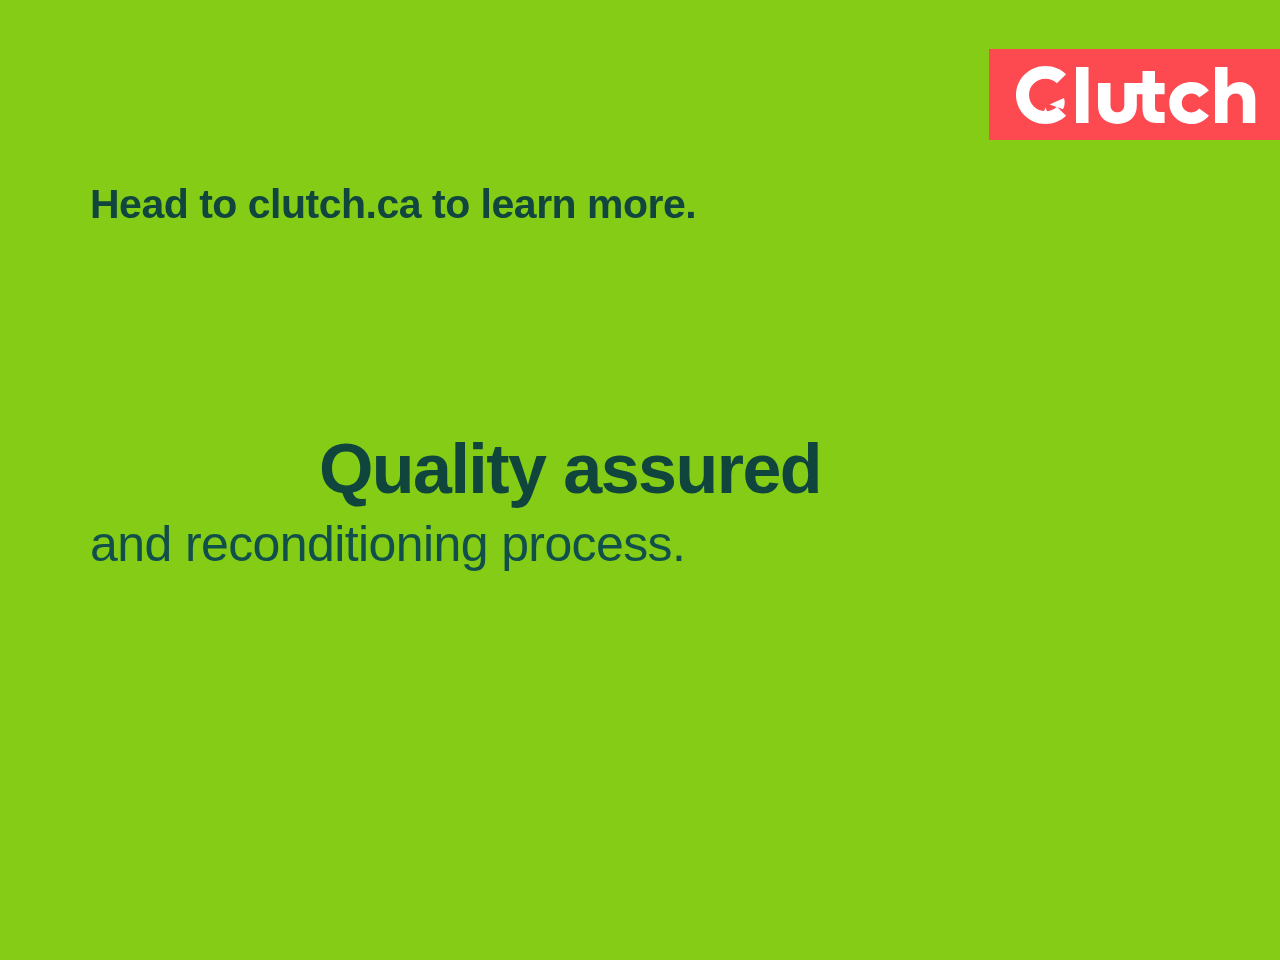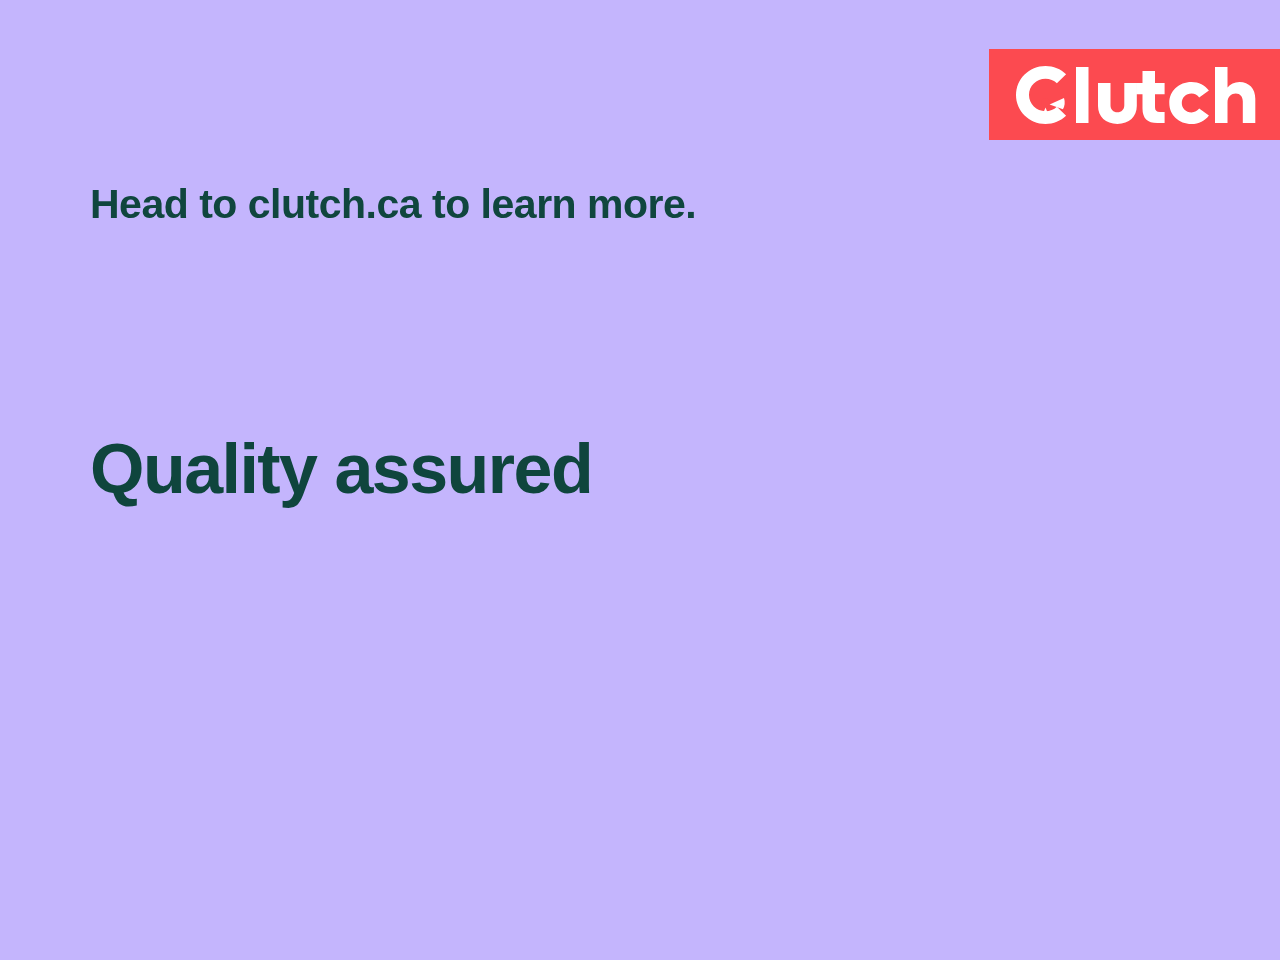--- a/index.html
+++ b/index.html
@@ -14,21 +14,21 @@
     overflow: hidden;
     background: #f7f6f3;
     font-family: "Liberation Sans", sans-serif;
     -webkit-font-smoothing: antialiased;
   }
 
   .slide {
     position: relative;
     width: 1280px;
     height: 960px;
-    background: #c4b5fd;
+    background: #84cc16;
   }
 
   
   .brand-banner {
     position: absolute;
     left: 989px;
     top: 49px;
     width: 291px;
     height: 91px;
     background: #fc4a50;
@@ -73,20 +73,21 @@
   }
 
   .headline {
     margin: 0 0 4px 0;
     font-size: 70px;
     font-weight: 700;
     letter-spacing: -0.022em;
     line-height: 1.08;
     color: #0f453d;
     white-space: nowrap;
+    text-align: center;
   }
 
   .subhead {
     margin: 0;
     font-size: 50px;
     font-weight: 400;
     letter-spacing: -0.012em;
     line-height: 1.30;
     color: #11504a;
   }
@@ -129,16 +130,17 @@
       </svg>
 
     </div>
   </div>
 
   <p class="kicker">Head to clutch.ca to learn more.</p>
 
   <div class="copy-block">
     <h1 class="headline">Quality assured</h1>
     <p class="subhead">
+      <span class="subline">and reconditioning process.</span>
     </p>
   </div>
 
 </div>
 
 </body></html>

